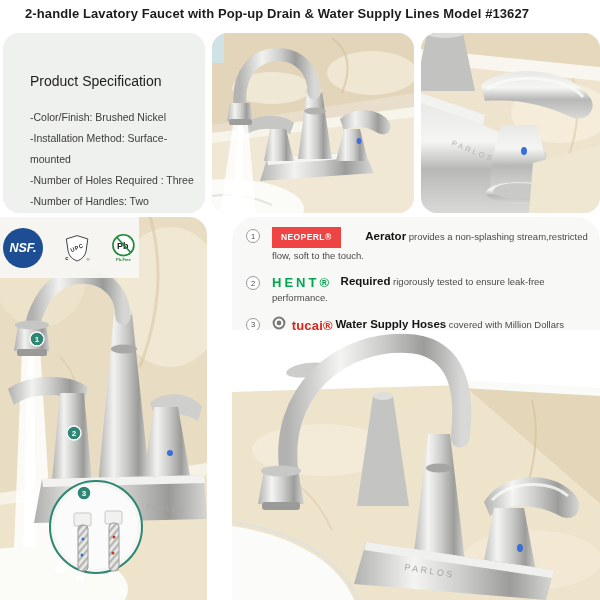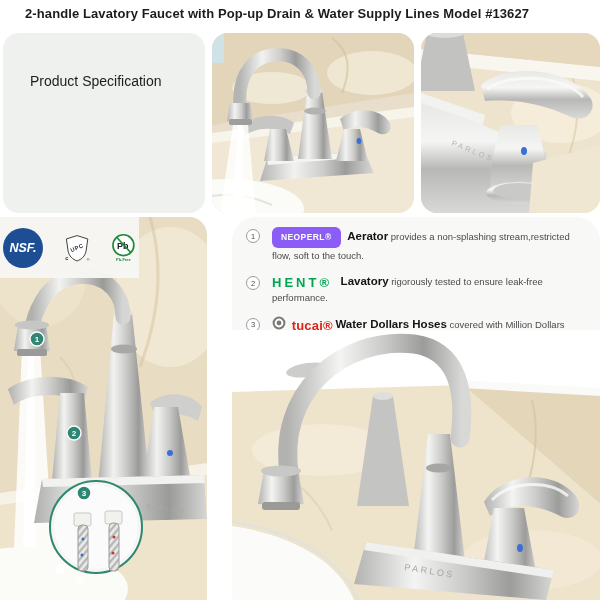--- a/index.html
+++ b/index.html
@@ -15,36 +15,42 @@
   .panel-photo-d{left:0;top:217px;width:207px;height:383px;border-radius:0 18px 0 0;}
   .panel-e{left:232px;top:217px;width:368px;height:383px;background:#f8f9f6;border-radius:24px 24px 0 0;}
   .photo-svg{position:absolute;left:0;top:0;width:100%;height:100%;display:block;}
   
   .cert-strip{position:absolute;left:0;top:0;width:139px;height:61px;background:rgba(246,246,243,.97);display:flex;align-items:center;gap:20px;padding:0 3px;box-sizing:border-box;justify-content:flex-end;}
   .nsf-circle{width:40px;height:40px;border-radius:50%;background:#1d4e94;color:#fff;font-weight:bold;font-size:12.5px;display:flex;align-items:center;justify-content:center;font-style:italic;flex:0 0 auto;}
   
   .features{position:absolute;left:14px;top:10px;width:344px;}
   .feature{position:relative;padding-left:26px;margin-bottom:11px;font-size:9.5px;color:#474747;line-height:15px;}
   .fnum{position:absolute;left:0;top:2px;width:12px;height:12px;border:1px solid #9a9a9a;border-radius:50%;font-size:7.5px;color:#4a4a4a;display:flex;align-items:center;justify-content:center;background:#fff;}
-  .badge-neoperl{display:inline-block;background:#8b5cf6;color:#fff;font-weight:bold;font-size:8.5px;padding:3px 9px;border-radius:6px;letter-spacing:.4px;vertical-align:middle;margin-right:4px;}
+  .badge-neoperl{display:inline-block;background:#ef4444;color:#fff;font-weight:bold;font-size:8.5px;padding:3px 9px;border-radius:0;letter-spacing:.4px;vertical-align:middle;margin-right:22px;}
   .brand-hent{color:#00a651;font-weight:bold;font-size:13px;letter-spacing:3px;margin-right:6px;vertical-align:middle;}
   .brand-tucai{color:#e2231a;font-weight:800;font-size:13px;letter-spacing:.2px;vertical-align:middle;}
   .tucai-ring{display:inline-block;vertical-align:-2px;margin-right:3px;}
   .kw{font-weight:bold;font-size:11.5px;color:#141414;margin-top:17px;}
   .ftext{color:#4a4a4a;}
 </style>
 </head>
 <body>
 
 <div class="stage">
 
   <div class="page-title">2-handle Lavatory Faucet with Pop-up Drain &amp; Water Supply Lines Model  #13627</div>
 
   <div class="panel panel-spec">
     <div class="spec-heading">Product Specification</div>
+    <div class="spec-list">
+      <div>-Color/Finish: Brushed Nickel</div>
+      <div>-Installation Method: Surface-mounted</div>
+      <div>-Number of Holes Required : Three</div>
+      <div>-Number of Handles: Two</div>
+    </div>
   </div>
 
   <div class="panel panel-photo-b">
     <svg class="photo-svg" viewBox="0 0 202 180">
       <defs>
         <linearGradient id="nkB" x1="0" y1="0" x2="1" y2="0">
           <stop offset="0" stop-color="#b4b4b2"></stop>
             <stop offset=".3" stop-color="#f2f2f0"></stop>
           <stop offset=".55" stop-color="#cdcdcb"></stop>
             <stop offset=".75" stop-color="#9c9c9a"></stop>
@@ -220,33 +226,33 @@
       <div class="feature">
         <span class="fnum">1</span>
         <span class="badge-neoperl">NEOPERL®</span>
         <span class="kw">Aerator</span>
         <span class="ftext">provides a non-splashing stream,restricted flow, soft to the touch.</span>
       </div>
 
       <div class="feature">
         <span class="fnum">2</span>
         <span class="brand-hent">HENT®</span>
-        <span class="kw">Lavatory</span>
+        <span class="kw">Required</span>
         <span class="ftext">rigorously tested to ensure leak-free performance.</span>
       </div>
 
       <div class="feature">
         <span class="fnum">3</span>
         <svg class="tucai-ring" width="14" height="14" viewBox="0 0 14 14">
           <circle cx="7" cy="7" r="6.4" fill="#787876"></circle>
           <circle cx="7" cy="7" r="4.4" fill="#ffffff"></circle>
           <circle cx="7" cy="7" r="2.4" fill="#787876"></circle>
         </svg>
         <span class="brand-tucai">tucai®</span>
-        <span class="kw">Water Dollars Hoses</span>
+        <span class="kw">Water Supply Hoses</span>
         <span class="ftext">covered with Million Dollars Global Insurance, for safety of drinking water.</span>
       </div>
     </div>
 
     <svg class="photo-svg" style="top:113px;height:270px;" viewBox="0 0 368 270">
       <defs>
         <linearGradient id="nkE" x1="0" y1="0" x2="1" y2="0">
           <stop offset="0" stop-color="#b2b2b0"></stop>
             <stop offset=".3" stop-color="#f4f4f2"></stop>
           <stop offset=".55" stop-color="#cbcbc9"></stop>

